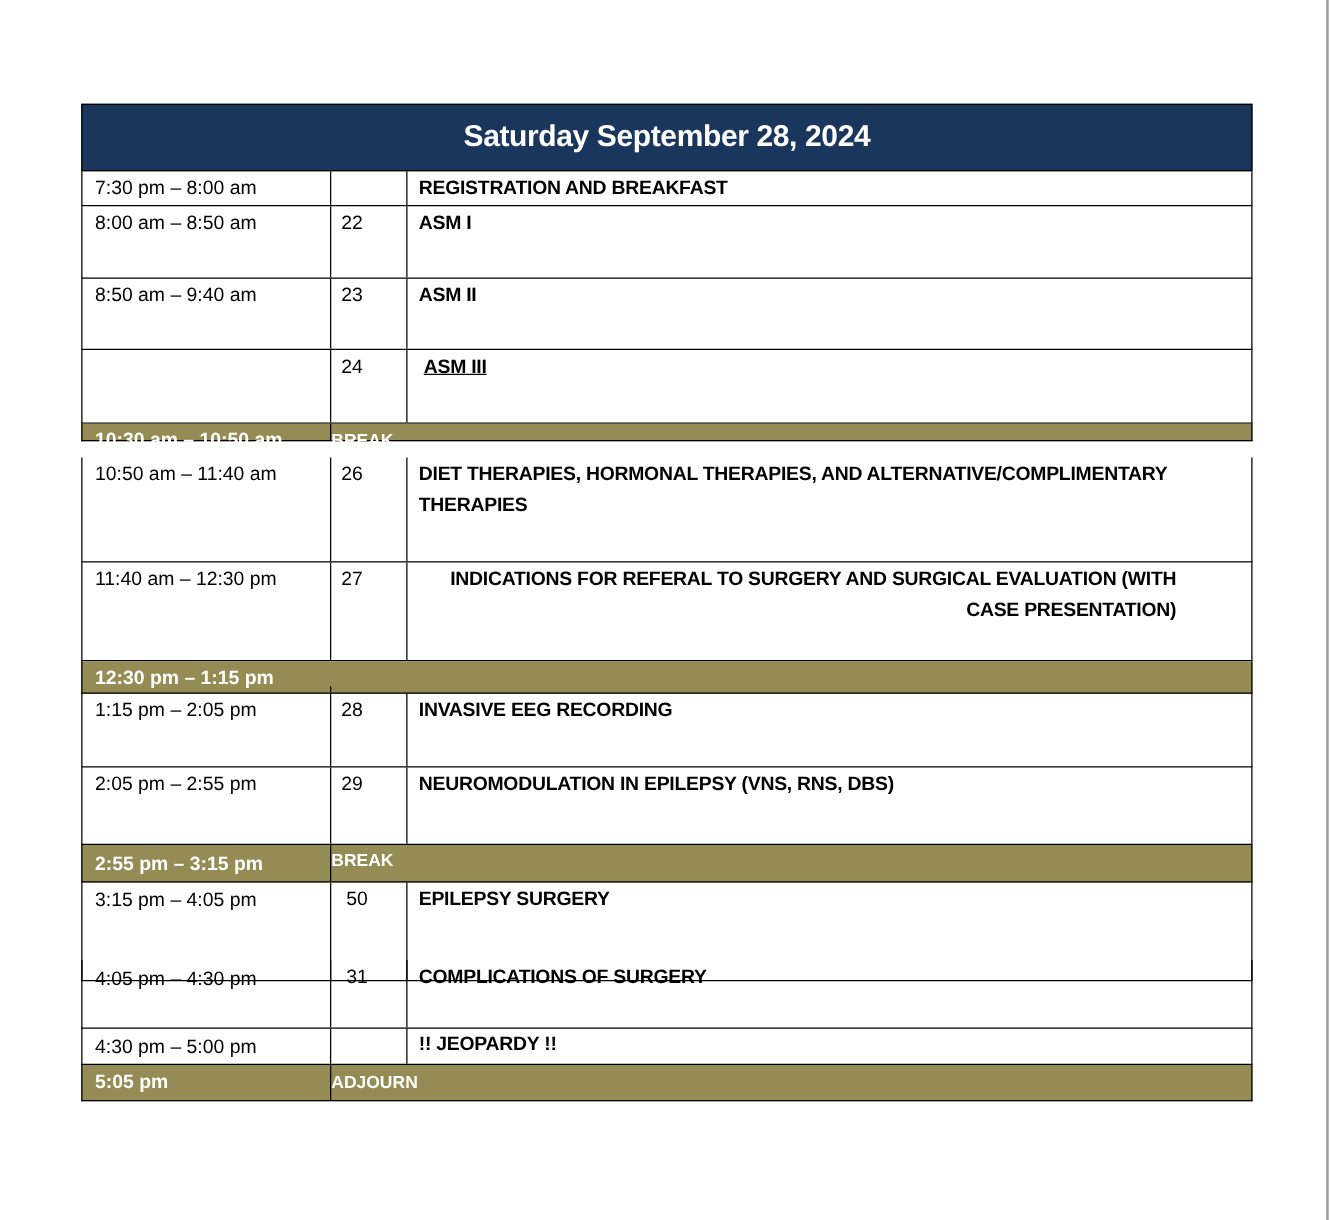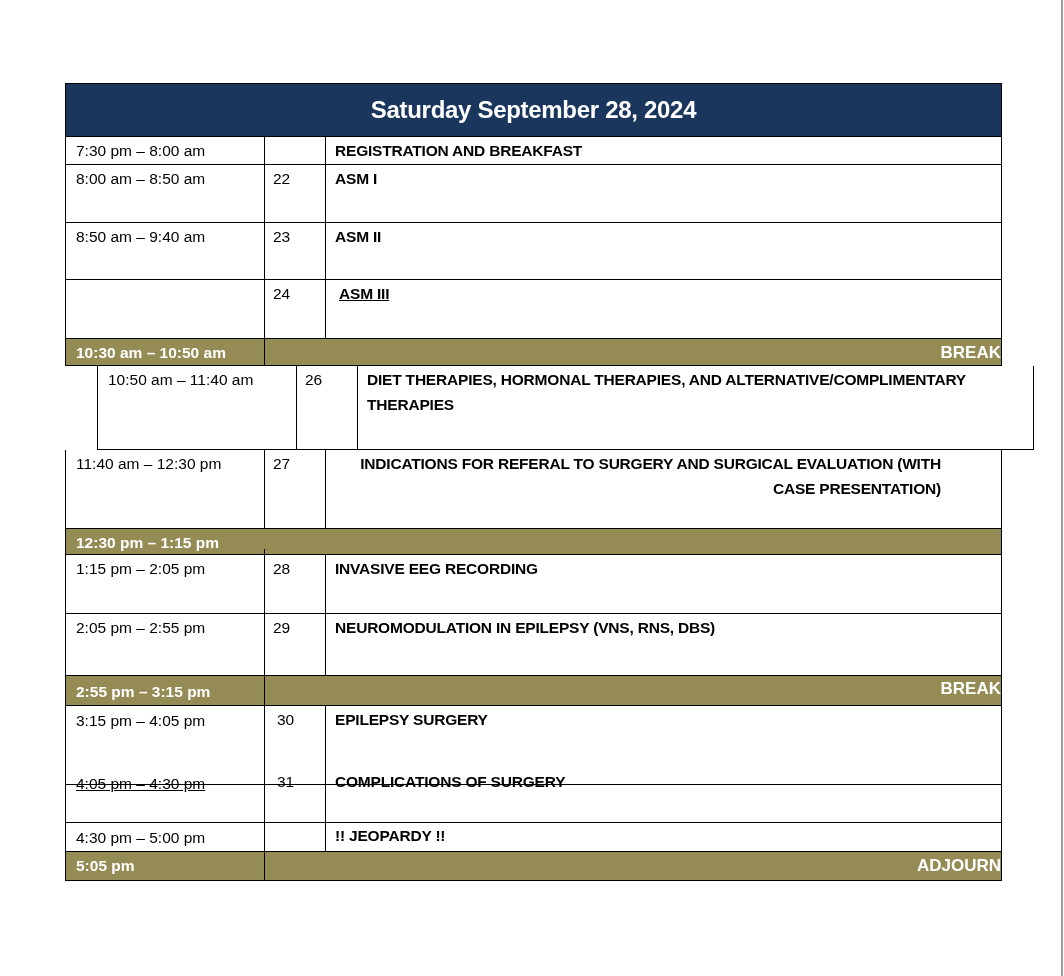--- a/index.html
+++ b/index.html
@@ -32,22 +32,22 @@
     font-size: 15.5px; line-height: 25px; padding-top: 1px;
   }
   .c-time { left: 0; width: 198px; padding-left: 10px; }
   .c-num  { left: 198px; width: 61px; padding-left: 8px; border-left: 1px solid #000; }
   .c-title{ left: 259px; right: 0; padding-left: 9px; padding-right: 20px; border-left: 1px solid #000; font-weight: bold; letter-spacing: -0.2px; }
   .break-row { background: #958b55; }
   .break-row .c-time { color: #fff; font-weight: bold; }
   .break-row .c-label {
     position: absolute; top: 0; bottom: 0; left: 198px; right: 0;
     border-left: 1px solid #000; box-sizing: border-box;
-    color: #fff; font-weight: bold; font-size: 17px; line-height: 25px; padding-top: 1px;
-    text-align: right;
+    color: #fff; font-weight: bold; font-size: 14px; line-height: 25px; padding-top: 1px;
+    text-align: left;
   }
   .num-indent { padding-left: 12px; }
   .title-indent { padding-left: 13px; text-decoration: underline; }
 </style>
 </head>
 <body>
 
 <div class="page-edge"></div>
 
 <div class="schedule">
@@ -70,26 +70,26 @@
     <div class="cell c-time">8:50 am – 9:40 am</div>
     <div class="cell c-num">23</div>
     <div class="cell c-title">ASM II</div>
   </div>
 
   <div class="row" style="top:197px;height:59px;">
     <div class="cell c-num">24</div>
     <div class="cell c-title title-indent">ASM III</div>
   </div>
 
-  <div class="row break-row" style="top:256px;height:27px;">
+  <div class="row break-row" style="top:256px;height:14px;">
     <div class="cell c-time">10:30 am – 10:50 am</div>
     <div class="c-label">BREAK</div>
   </div>
 
-  <div class="row" style="top:283px;height:84px;margin-left:32px;">
+  <div class="row" style="top:283px;height:84px;">
     <div class="cell c-time">10:50 am – 11:40 am</div>
     <div class="cell c-num">26</div>
     <div class="cell c-title">DIET THERAPIES, HORMONAL THERAPIES, AND ALTERNATIVE/COMPLIMENTARY THERAPIES</div>
   </div>
 
   <div class="row" style="top:367px;height:79px;">
     <div class="cell c-time">11:40 am – 12:30 pm</div>
     <div class="cell c-num">27</div>
     <div class="cell c-title" style="padding-right:60px;text-align:right;">INDICATIONS FOR REFERAL TO SURGERY AND SURGICAL EVALUATION (WITH CASE PRESENTATION)</div>
   </div>
@@ -111,26 +111,26 @@
     <div class="cell c-title">NEUROMODULATION IN EPILEPSY (VNS, RNS, DBS)</div>
   </div>
 
   <div class="row break-row" style="top:593px;height:30px;">
     <div class="cell c-time" style="padding-top:3px;">2:55 pm – 3:15 pm</div>
     <div class="c-label" style="padding-top:0;">BREAK</div>
   </div>
 
   <div class="row" style="top:623px;height:79px;">
     <div class="cell c-time" style="padding-top:2px;">3:15 pm – 4:05 pm</div>
-    <div class="cell c-num num-indent">30</div>
+    <div class="cell c-num num-indent">50</div>
     <div class="cell c-title">EPILEPSY SURGERY</div>
   </div>
 
   <div class="row" style="top:685px;height:55px;">
-    <div class="cell c-time" style="padding-top:3px;text-decoration:underline;">4:05 pm – 4:30 pm</div>
+    <div class="cell c-time" style="padding-top:3px;">4:05 pm – 4:30 pm</div>
     <div class="cell c-num num-indent">31</div>
     <div class="cell c-title">COMPLICATIONS OF SURGERY</div>
   </div>
 
   <div class="row" style="top:740px;height:29px;">
     <div class="cell c-time" style="padding-top:2px;">4:30 pm – 5:00 pm</div>
     <div class="cell c-num"></div>
     <div class="cell c-title" style="padding-top:0;">!! JEOPARDY !!</div>
   </div>
 

